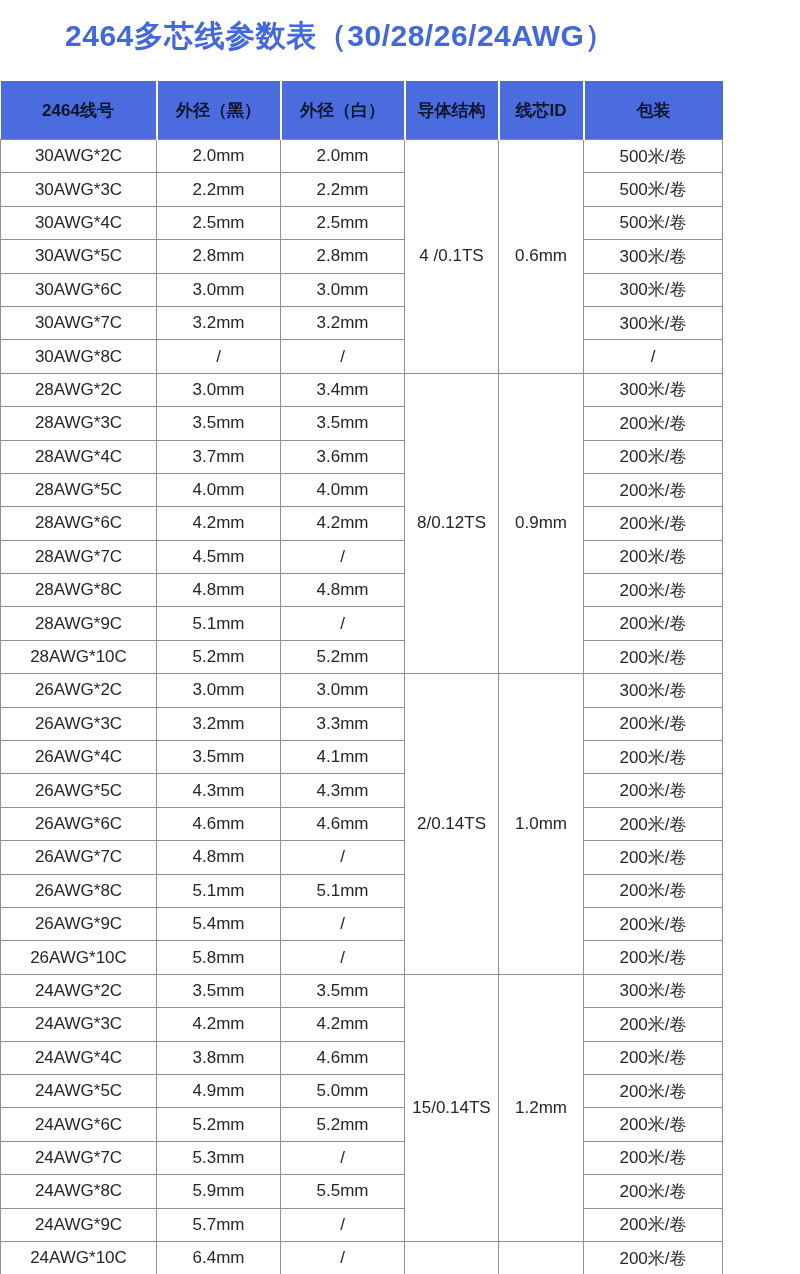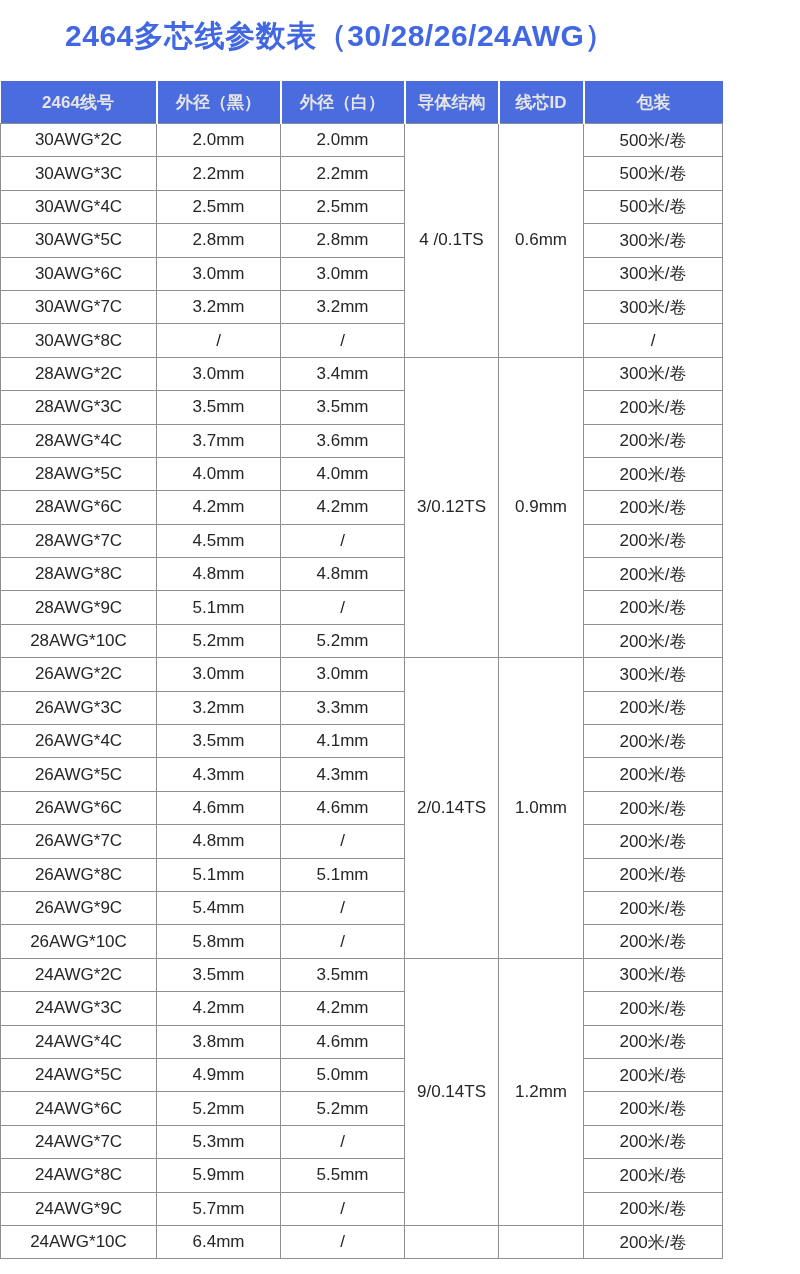--- a/index.html
+++ b/index.html
@@ -31,25 +31,25 @@
     table-layout: fixed;
   }
   col.c-model { width: 156px; }
   col.c-black { width: 124px; }
   col.c-white { width: 124px; }
   col.c-cond  { width: 94px;  }
   col.c-id    { width: 85px;  }
   col.c-pack  { width: 139px; }
   thead th {
     background: #4a6cdf;
-    color: #e5e5e5;
+    color: #0f172a;
     font-size: 17px;
     font-weight: bold;
     height: 42px;
-    padding: 0;
+    padding: 8px;
     text-align: center;
     vertical-align: middle;
     border: none;
     border-left: 2px solid #ffffff;
   }
   thead th:first-child { border-left: none; }
   tbody td {
     border: 1px solid #8f8f8f;
     height: 32.4px;
     padding: 0;
@@ -129,21 +129,21 @@
         <tr>
           <td>30AWG*8C</td>
           <td>/</td>
           <td>/</td>
           <td>/</td>
         </tr>
         <tr>
           <td>28AWG*2C</td>
           <td>3.0mm</td>
           <td>3.4mm</td>
-          <td rowspan="9">3/0.12TS</td>
+          <td rowspan="9">8/0.12TS</td>
           <td rowspan="9">0.9mm</td>
           <td>300米/卷</td>
         </tr>
         <tr>
           <td>28AWG*3C</td>
           <td>3.5mm</td>
           <td>3.5mm</td>
           <td>200米/卷</td>
         </tr>
         <tr>
@@ -241,21 +241,21 @@
         <tr>
           <td>26AWG*10C</td>
           <td>5.8mm</td>
           <td>/</td>
           <td>200米/卷</td>
         </tr>
         <tr>
           <td>24AWG*2C</td>
           <td>3.5mm</td>
           <td>3.5mm</td>
-          <td rowspan="8">9/0.14TS</td>
+          <td rowspan="8">15/0.14TS</td>
           <td rowspan="8">1.2mm</td>
           <td>300米/卷</td>
         </tr>
         <tr>
           <td>24AWG*3C</td>
           <td>4.2mm</td>
           <td>4.2mm</td>
           <td>200米/卷</td>
         </tr>
         <tr>

